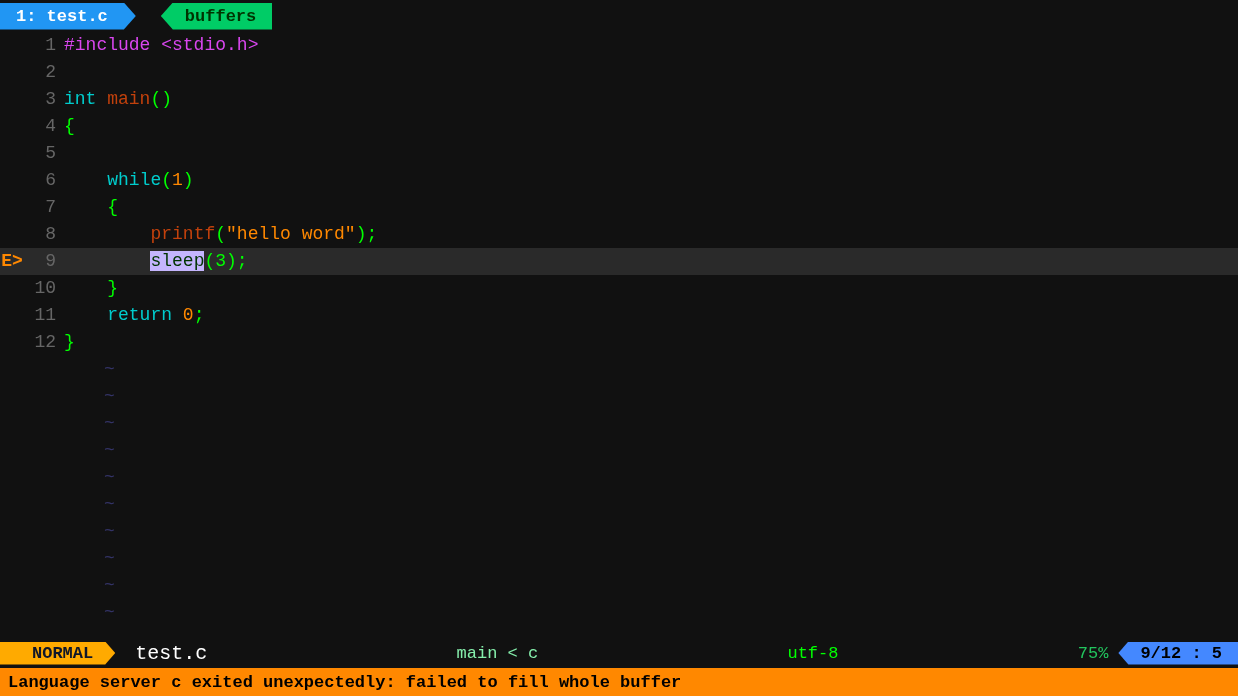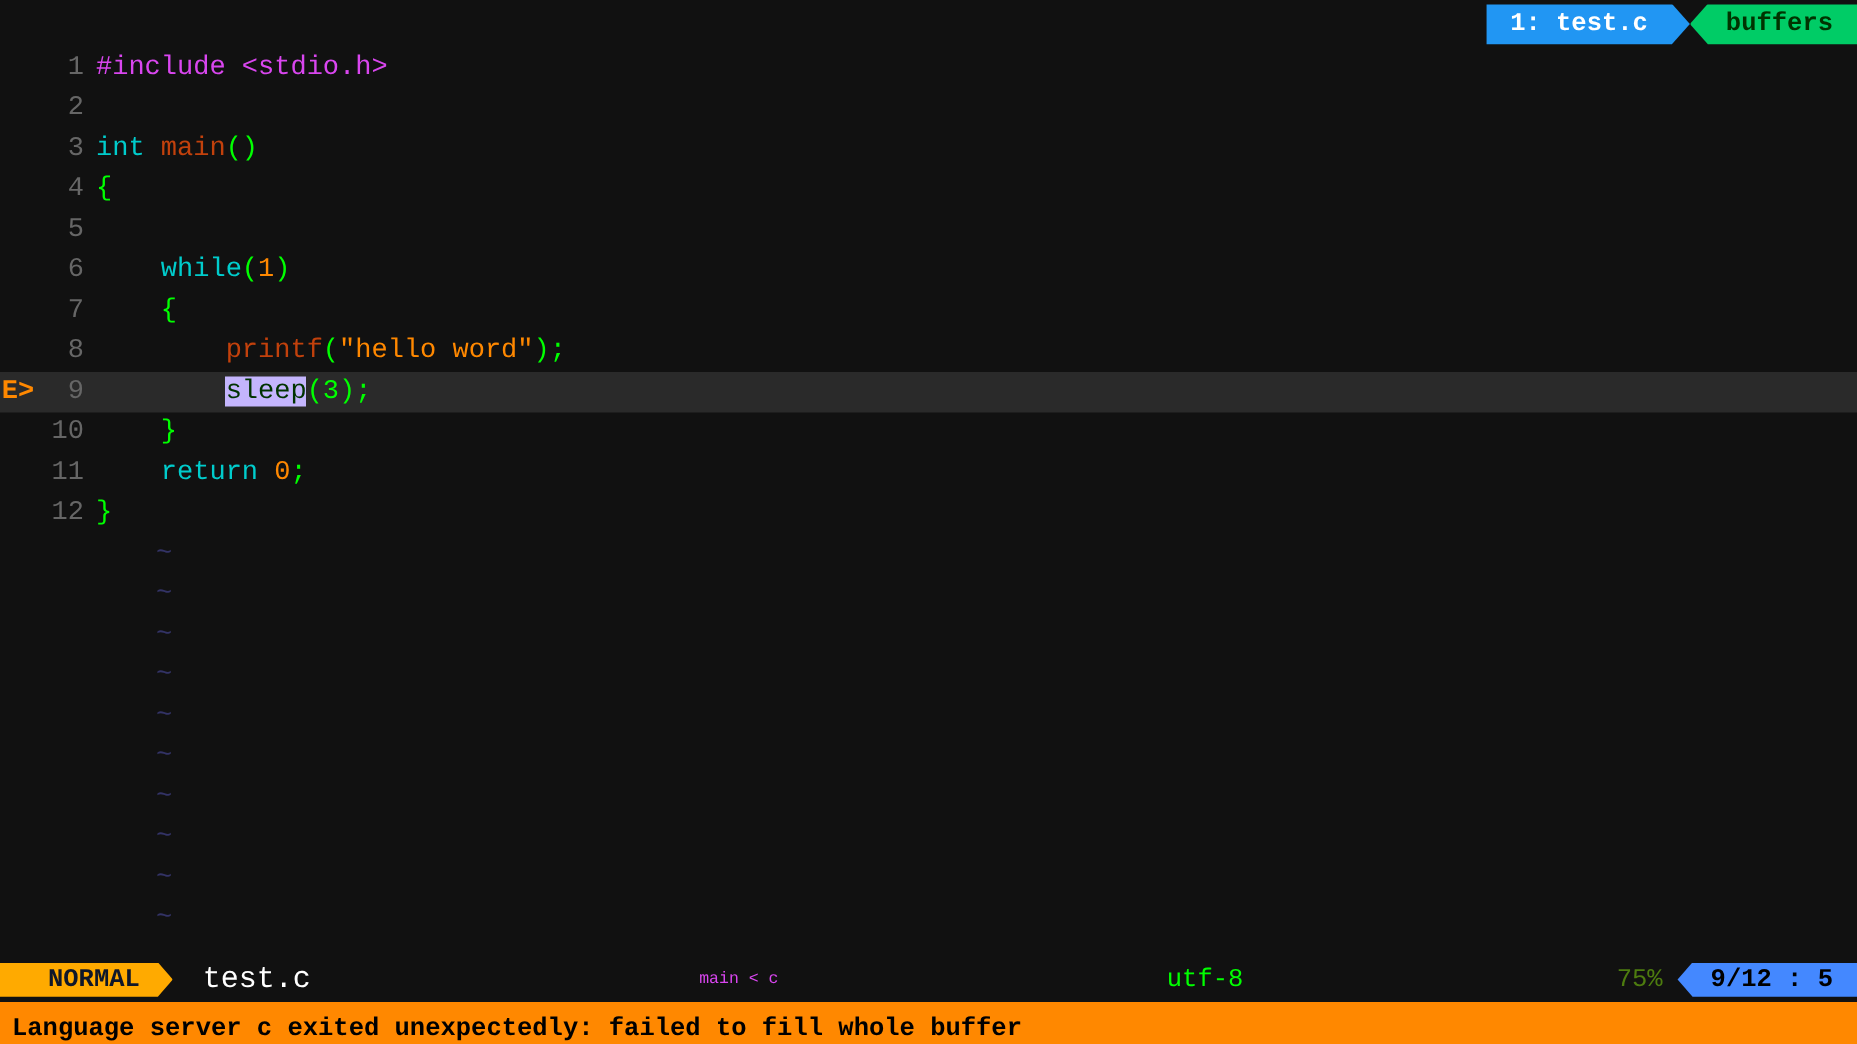--- a/index.html
+++ b/index.html
@@ -21,24 +21,25 @@
     #editor-container {
       width: 1238px;
       height: 696px;
       display: flex;
       flex-direction: column;
       background-color: #111111;
     }
 
     #tab-bar {
       display: flex;
-      justify-content: flex-end;
+      justify-content: flex-start;
       align-items: center;
       height: 32px;
       background-color: #111111;
+      gap: 25px;
     }
 
     #tab-active {
       background-color: #2196F3;
       color: #ffffff;
       padding: 4px 16px;
       font-size: 17px;
       font-weight: bold;
       clip-path: polygon(0 0, calc(100% - 12px) 0, 100% 50%, calc(100% - 12px) 100%, 0 100%);
       padding-right: 28px;
@@ -133,23 +134,23 @@
       padding-right: 22px;
     }
 
     #filename-status {
       color: #ffffff;
       padding: 0 20px;
       font-size: 20px;
     }
 
     #context-status {
-      color: #d946ef;
+      color: #86efac;
       padding: 0 20px;
-      font-size: 11px;
+      font-size: 17px;
     }
 
     #encoding-status {
       color: #00ff00;
       padding: 0 20px;
       font-size: 17px;
     }
 
     #position-status {
       background-color: #4488ff;
@@ -161,21 +162,21 @@
       clip-path: polygon(10px 0, 100% 0, 100% 100%, 10px 100%, 0 50%);
       padding-left: 22px;
     }
 
     #error-bar {
       height: 28px;
       background-color: #ff8800;
       color: #000000;
       font-size: 17px;
       display: flex;
-      align-items: flex-end;
+      align-items: center;
       padding: 0 8px;
       font-weight: bold;
     }
 
     .status-sep {
       flex: 1;
     }
   </style>
 </head>
 <body>
@@ -214,21 +215,21 @@
     </div>
 
   <div id="status-bar">
     <div id="mode-badge">NORMAL</div>
     <div id="filename-status">test.c</div>
     <div class="status-sep"></div>
     <div id="context-status">main  &lt;  c</div>
     <div class="status-sep"></div>
     <div id="encoding-status">utf-8</div>
     <div class="status-sep"></div>
-    <div id="zoom-status" style="color:#4d7c0f;font-size:17px;padding:0 10px;">75%</div>
+    <div id="zoom-status" style="color:#22c55e;font-size:17px;padding:0 10px;">75%</div>
     <div id="position-status">9/12  :  5</div>
   </div>
 
   <div id="error-bar">
     <span>Language server c exited unexpectedly: failed to fill whole buffer</span>
   </div>
 
 </div>
 
 </body></html>

